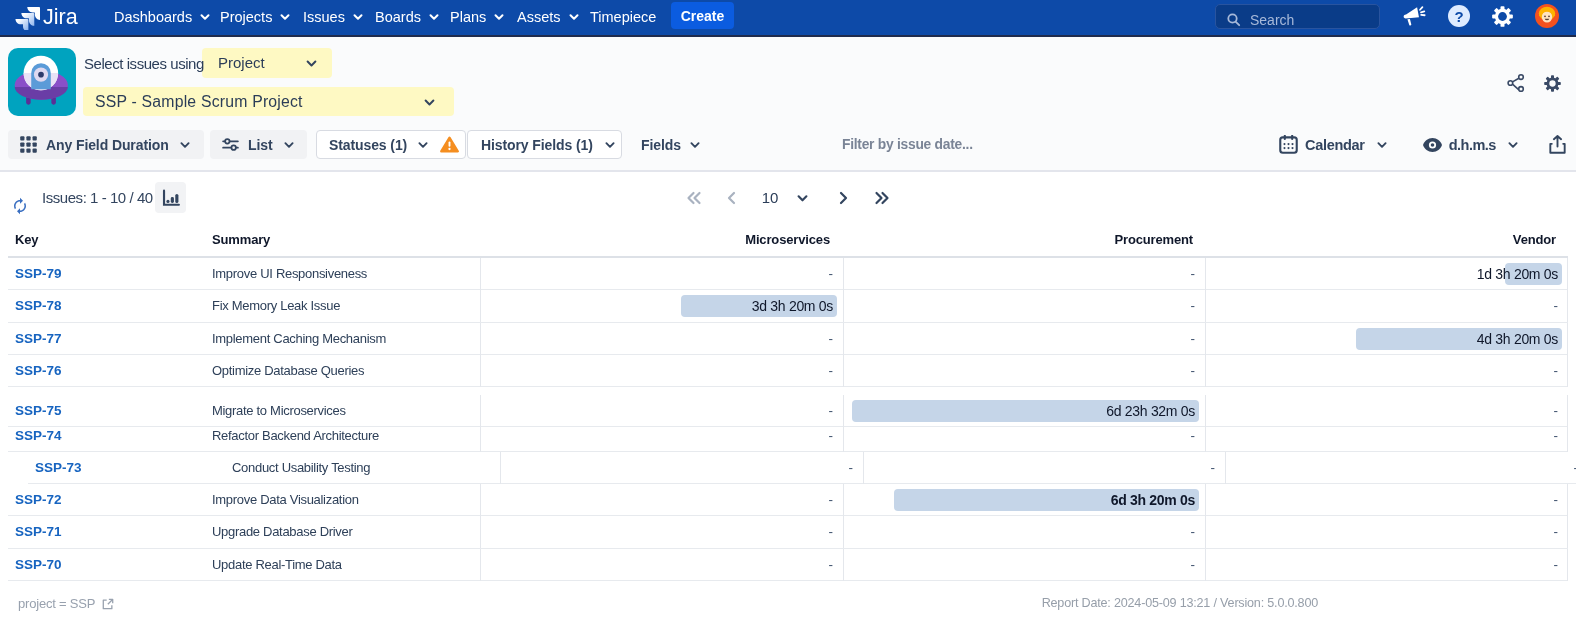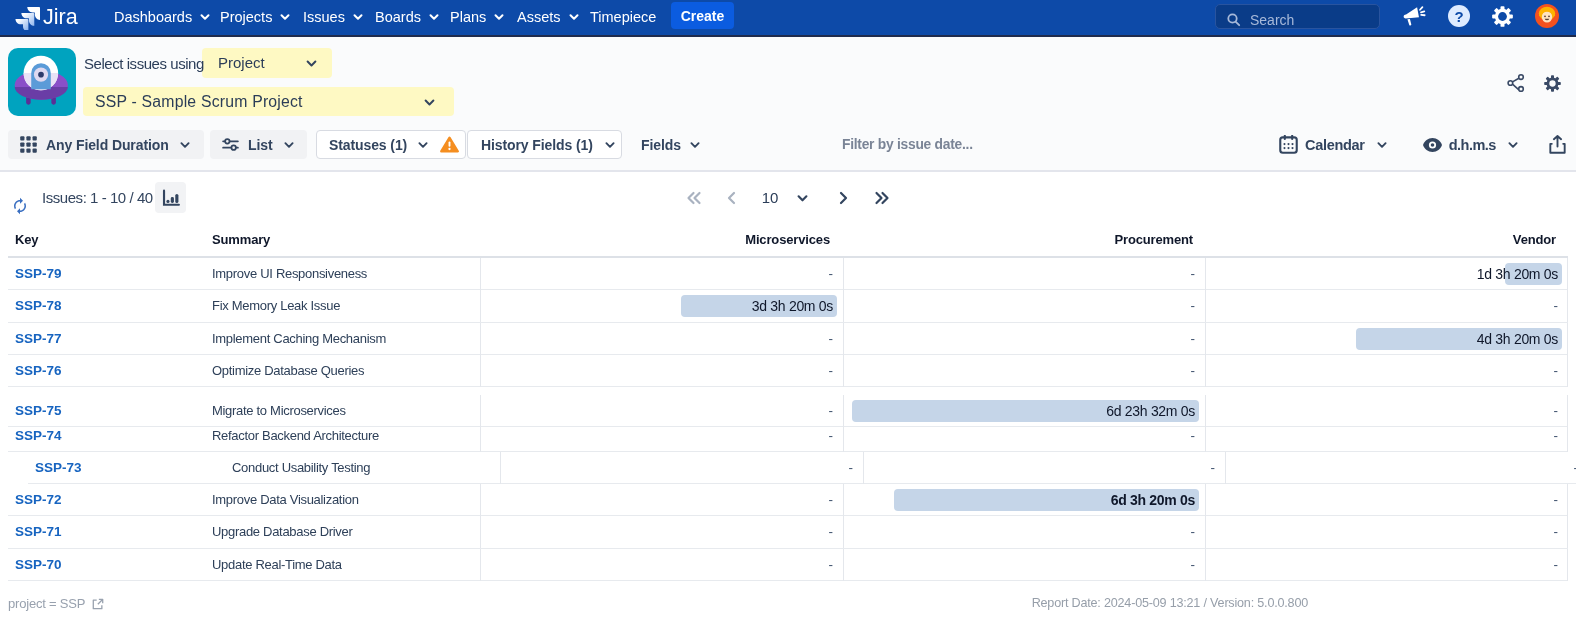--- a/index.html
+++ b/index.html
@@ -53,21 +53,21 @@
 #thead { position:absolute; left:0; top:0; width:1560px; height:30px; border-bottom:2px solid #dde1e7; }
 .row { position:absolute; left:0; width:1560px; height:32.3px; border-bottom:1px solid #e7eaee; }
 .key { position:absolute; left:7px; top:0; line-height:32px; color:#1764c0; font-size:13.5px; font-weight:bold; }
 .sum { position:absolute; left:204px; top:0; line-height:32px; color:#2e4059; font-size:13px; letter-spacing:-0.3px; }
 .vline { position:absolute; top:0; width:1px; height:32px; background:#e4e7ec; }
 .dash { position:absolute; top:0; line-height:32px; color:#3c4f6b; font-size:13.5px; text-align:right; }
 .bar { position:absolute; top:5px; height:22px; background:#c5d5e8; border-radius:4px; }
 .bartext { position:absolute; top:0; line-height:32px; color:#0f172a; font-size:14px; letter-spacing:-0.3px; white-space:nowrap; }
 
 
-#footer { position:absolute; left:2px; top:581px; width:1314px; height:37px;padding-left:16px; }
+#footer { position:absolute; left:12px; top:581px; width:1314px; height:37px;padding-left:16px; }
 #fleft { position:absolute; left:6px; top:15px; color:#98a1ae; font-size:13px; letter-spacing:-0.2px; display:flex; align-items:center; }
 #fright2 { position:absolute; right:8px; top:15px; color:#969ea9; font-size:12.6px; letter-spacing:-0.2px; }
 </style>
 </head>
 <body>
 <div id="page">
 
 <div id="nav">
   <div class="logo">
     <svg width="25" height="25" viewBox="0 0 24 24">

